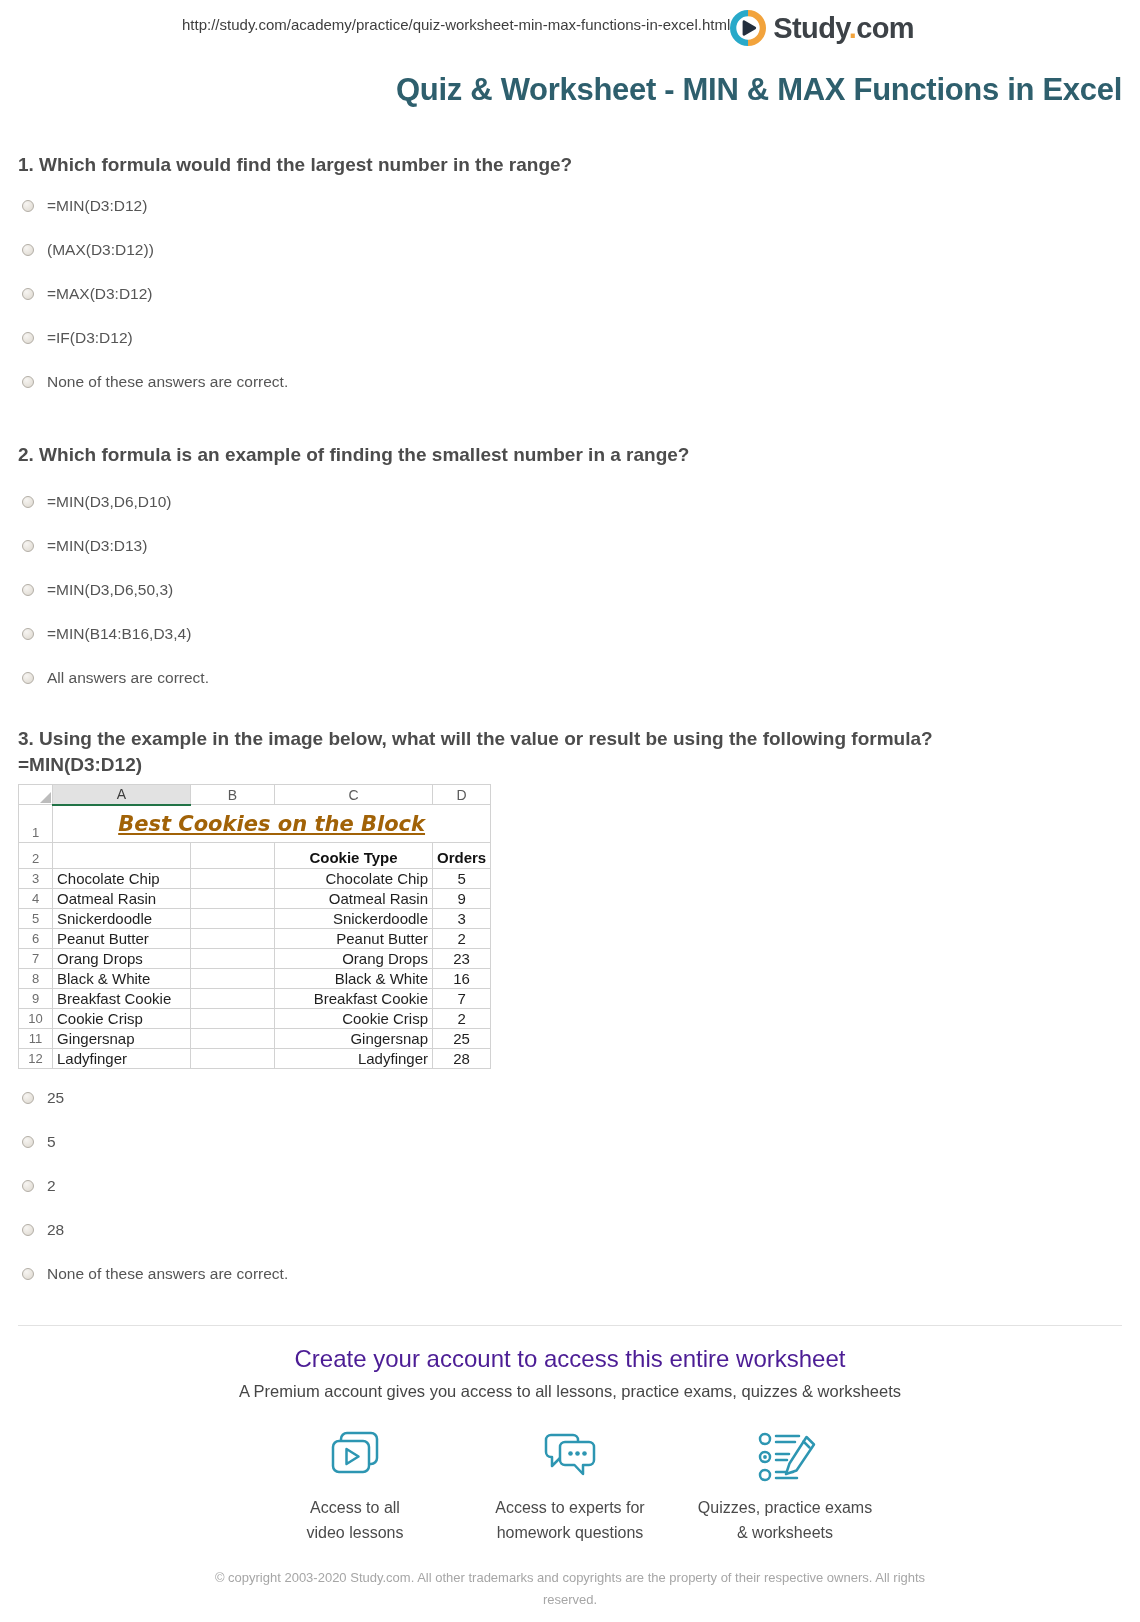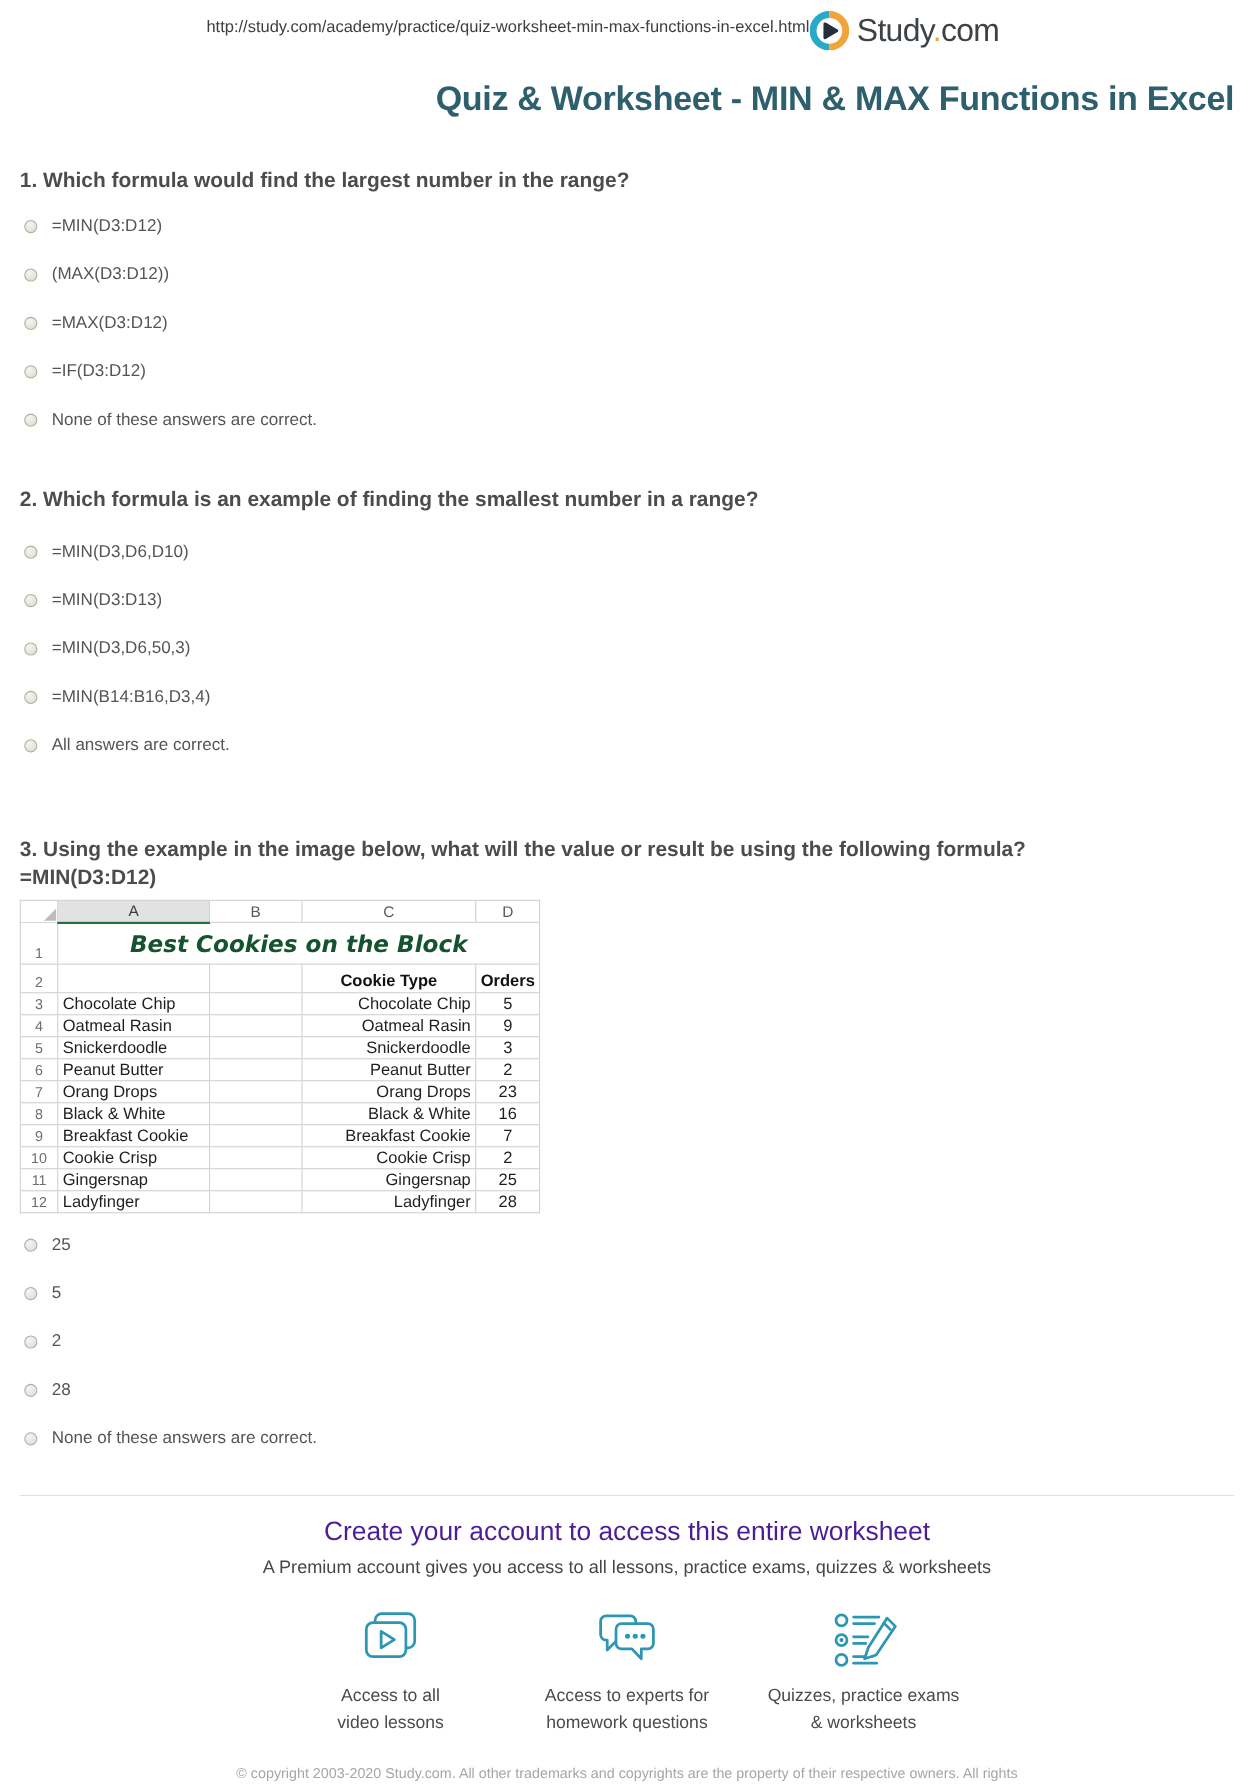--- a/index.html
+++ b/index.html
@@ -7,30 +7,30 @@
   body {
     width:1140px; height:1622px; overflow:hidden; position:relative;
     font-family:"Liberation Sans","DejaVu Sans",sans-serif; color:#4d4d4d;
   }
   .container { padding:0 18px; }
 
   
   .top { display:flex; justify-content:center; align-items:flex-start; padding-top:10px; }
   .url { font-size:15px; color:#3e3e3e; padding-top:6px; }
   .logo { display:flex; align-items:center; gap:7px; margin-right:44px; }
-  .logo-text { font-size:29px; font-weight:400; color:#3d4247; letter-spacing:-0.6px; }
+  .logo-text { font-size:29px; font-weight:700; color:#3d4247; letter-spacing:-0.6px; }
   .logo-dot { color:#f2a33c; }
 
   
   .page-title { margin:26px 0 0; font-size:31px; font-weight:700; color:#2e5f6d; letter-spacing:-0.3px;text-align:right; }
 
   
   .question { margin-top:44px; }
   .question.q2 { margin-top:52px; }
-  .question.q3 { margin-top:74px; }
+  .question.q3 { margin-top:40px; }
   .q-heading { font-size:19px; font-weight:700; color:#4c4c4c; line-height:26px; }
   .q-formula { font-size:19px; font-weight:700; color:#4c4c4c; line-height:26px; }
   .options { margin-top:20px; }
   .options.q2-opts { margin-top:26px; }
   .options.q3-opts { margin-top:21px; }
   .opt { display:flex; align-items:center; height:16px; margin-top:28px; }
   .opt:first-child { margin-top:0; }
   .radio {
     width:12px; height:12px; border-radius:50%; margin-left:4px; flex:0 0 auto;
     border:1px solid #b3aea6;
@@ -44,21 +44,21 @@
   .sheet-table th, .sheet-table td { border:1px solid #d2d2d2; padding:0 4px; overflow:hidden; white-space:nowrap; }
   .sheet-table col.c-n { width:34px; } .sheet-table col.c-a { width:138px; }
   .sheet-table col.c-b { width:84px; } .sheet-table col.c-c { width:158px; }
   .sheet-table col.c-d { width:54px; }
   .sheet-table thead th { height:20px; background:#fff; font-weight:400; color:#5a5a5a; font-size:14px; text-align:center; padding:0; }
   th.corner { background:#f1f1f1; position:relative; }
   .corner-triangle { position:absolute; right:1px; bottom:1px; width:0; height:0; border-bottom:11px solid #bcbcbc; border-left:11px solid transparent; }
   .sheet-table thead th.selected { background:#e2e2e2; border-bottom:2px solid #217346; color:#3c3c3c; }
   td.rownum { text-align:center; color:#6e6e6e; font-size:13px; vertical-align:bottom; padding-bottom:2px; background:#fff; }
   tr.title-row { height:38px; }
-  tr.title-row td.merged { text-align:center; font-weight:700; font-style:italic; font-size:21px; color:#14532d; font-family:"DejaVu Sans",sans-serif; }
+  tr.title-row td.merged { text-align:center; font-weight:700; font-style:italic; font-size:21px; color:#a16207; font-family:"DejaVu Sans",sans-serif;text-decoration:underline; }
   tr.header-row { height:26px; }
   tr.header-row td { vertical-align:bottom; padding-bottom:2px; }
   tr.header-row td.hdr { font-weight:700; text-align:center; color:#111; }
   tr.data-row { height:20px; }
   tr.data-row td.a { text-align:left; }
   tr.data-row td.c { text-align:right; }
   tr.data-row td.d { text-align:center; }
 
   
   .footer { margin:43px 18px 0; border-top:1px solid #e2e2e2; padding-top:19px; text-align:center; }

